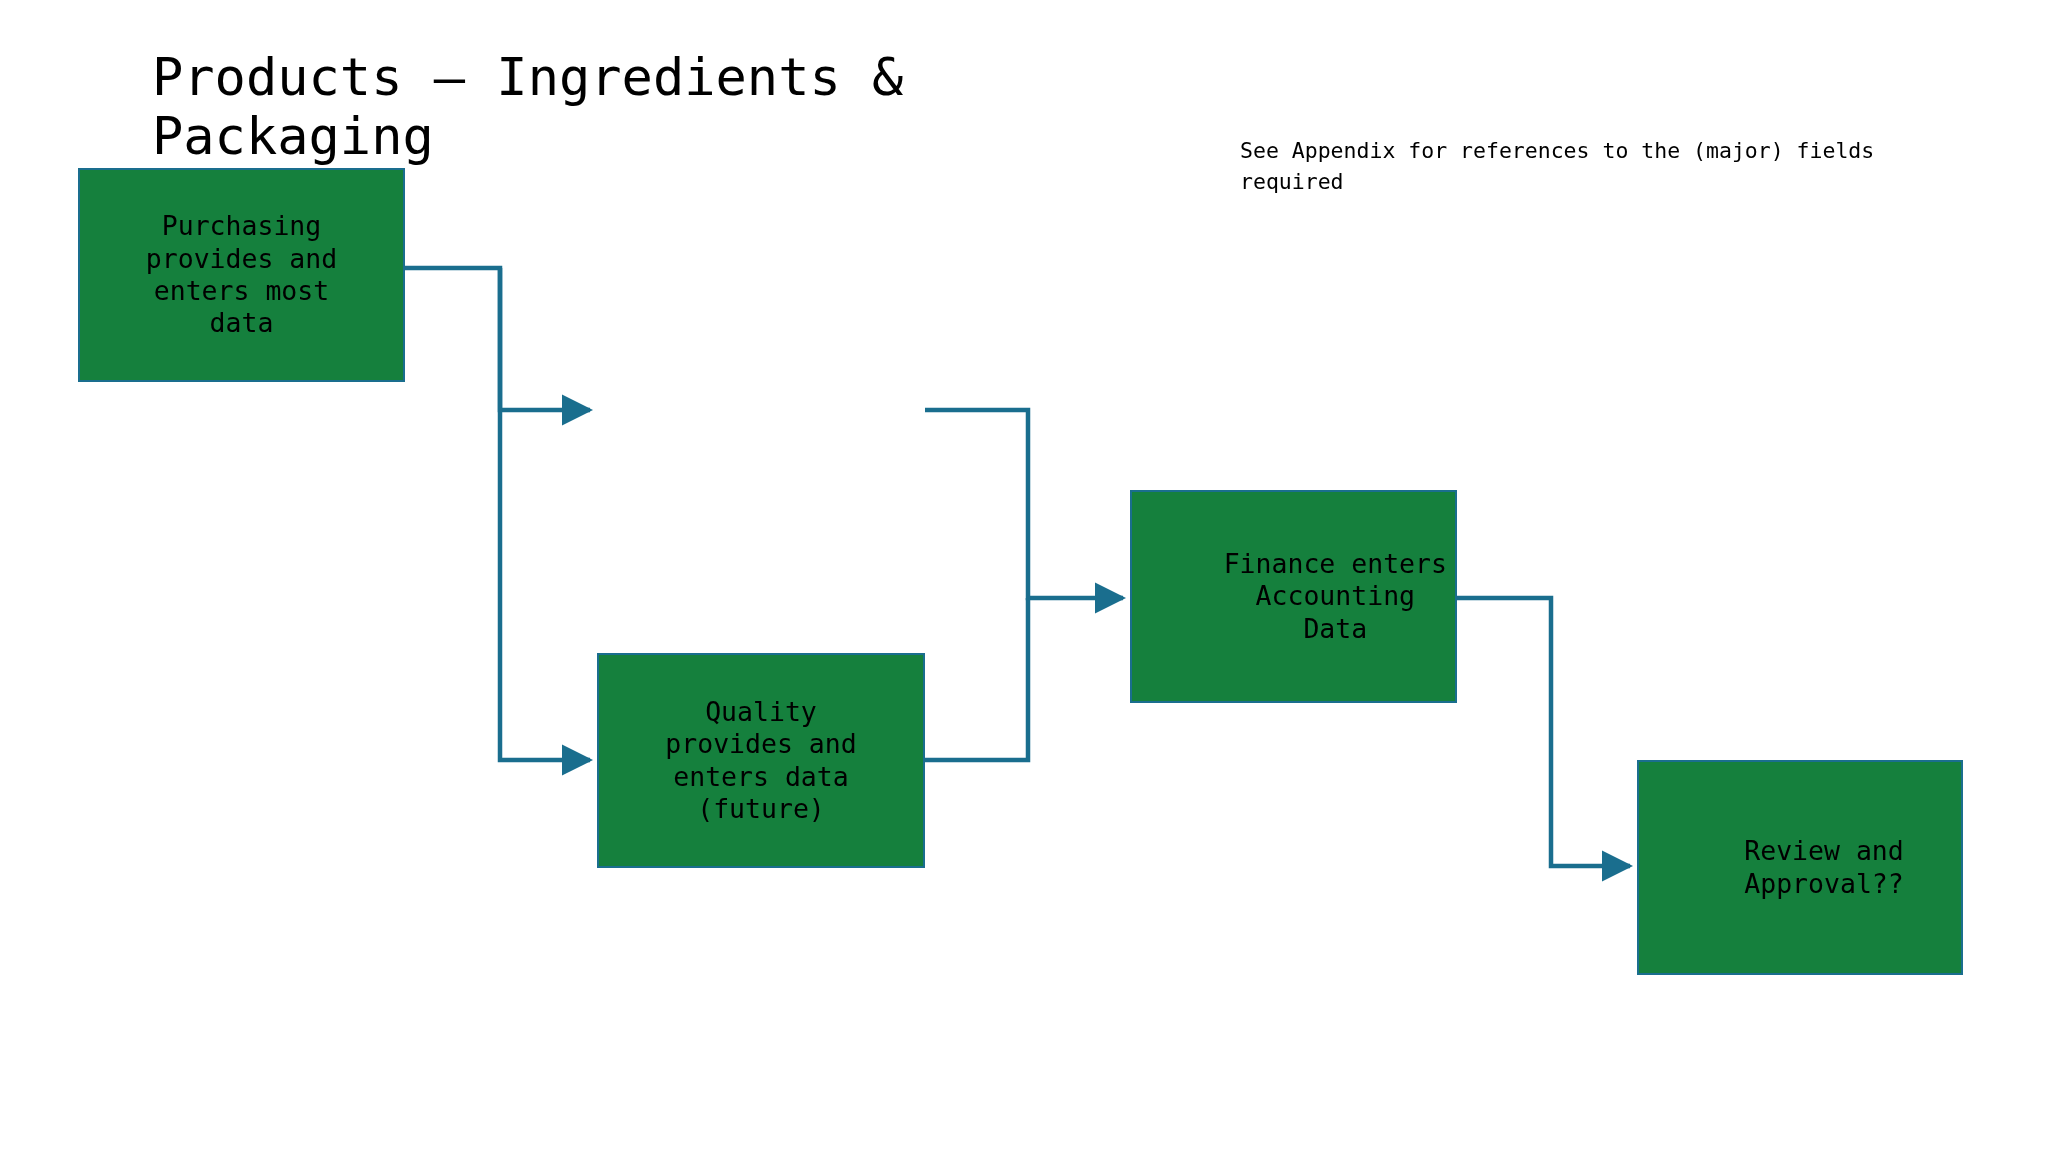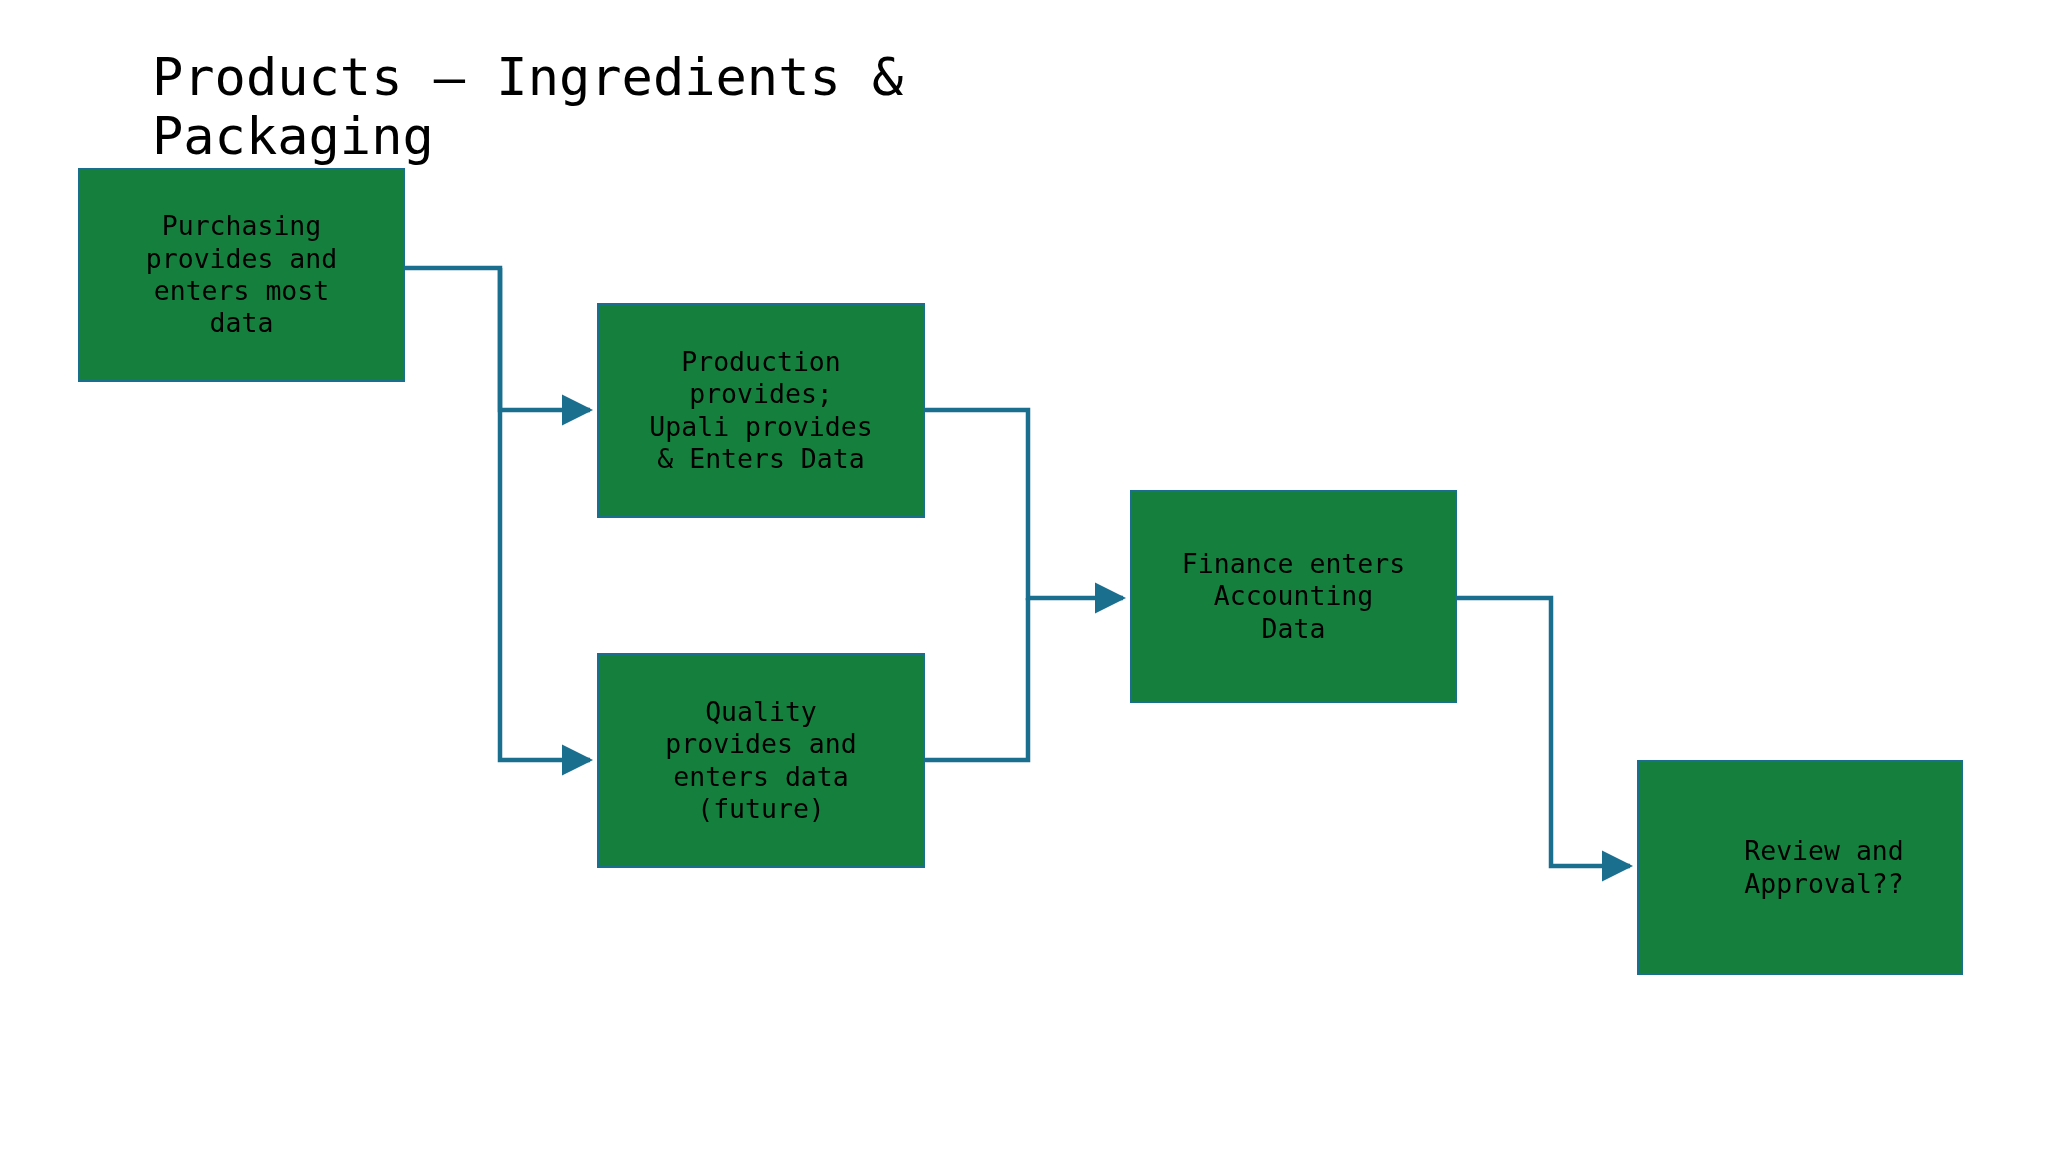--- a/index.html
+++ b/index.html
@@ -39,35 +39,36 @@
     color:#000;
     font-size:26.5px;
     line-height:1.22;
     z-index:4;
     white-space:pre-line;
     padding:4px 8px;
   }
   #box-purchasing{left:78px; top:168px; width:327px; height:214px;}
   #box-production{left:597px; top:303px; width:328px; height:215px;}
   #box-quality   {left:597px; top:653px; width:328px; height:215px;}
-  #box-finance   {left:1130px;top:490px; width:327px; height:213px;}
+  #box-finance   {left:1130px;top:490px; width:327px; height:213px;justify-content:flex-end;}
   #box-review    {left:1637px;top:760px; width:326px; height:215px;}
   #box-review .boxtext{text-align:center;margin-left:48px;}
 
   
   #wires{position:absolute;left:0;top:0;width:2048px;height:1152px;z-index:2;}
 </style>
 </head>
 <body>
 
 <div id="slide">
 
   <div id="title">Products – Ingredients &amp;
 Packaging</div>
 
+  <div id="note">See Appendix for references to the (major) fields required</div>
 
   <svg id="wires" viewBox="0 0 2048 1152" width="2048" height="1152">
     <defs>
       <marker id="arw" viewBox="0 0 10 10" refX="9" refY="5" markerWidth="7" markerHeight="7" orient="auto-start-reverse">
         <path d="M 0 0 L 10 5 L 0 10 z" fill="#1a6e8e"></path>
       </marker>
     </defs>
     <g stroke="#1a6e8e" stroke-width="4.5" fill="none">
 
       <path d="M 405 268 L 500 268 L 500 410 L 590 410" marker-end="url(#arw)"></path>
@@ -82,26 +83,20 @@
     </g>
   </svg>
 
   <div class="box" id="box-purchasing">
     <span class="boxtext">Purchasing
 provides and
 enters most
 data</span>
   </div>
 
-  <div class="box" id="box-production">
-    <span class="boxtext">Production
-provides;
-Upali provides
-&amp; Enters Data</span>
-  </div>
 
   <div class="box" id="box-quality">
     <span class="boxtext">Quality
 provides and
 enters data
 (future)</span>
   </div>
 
   <div class="box" id="box-finance">
     <span class="boxtext">Finance enters

